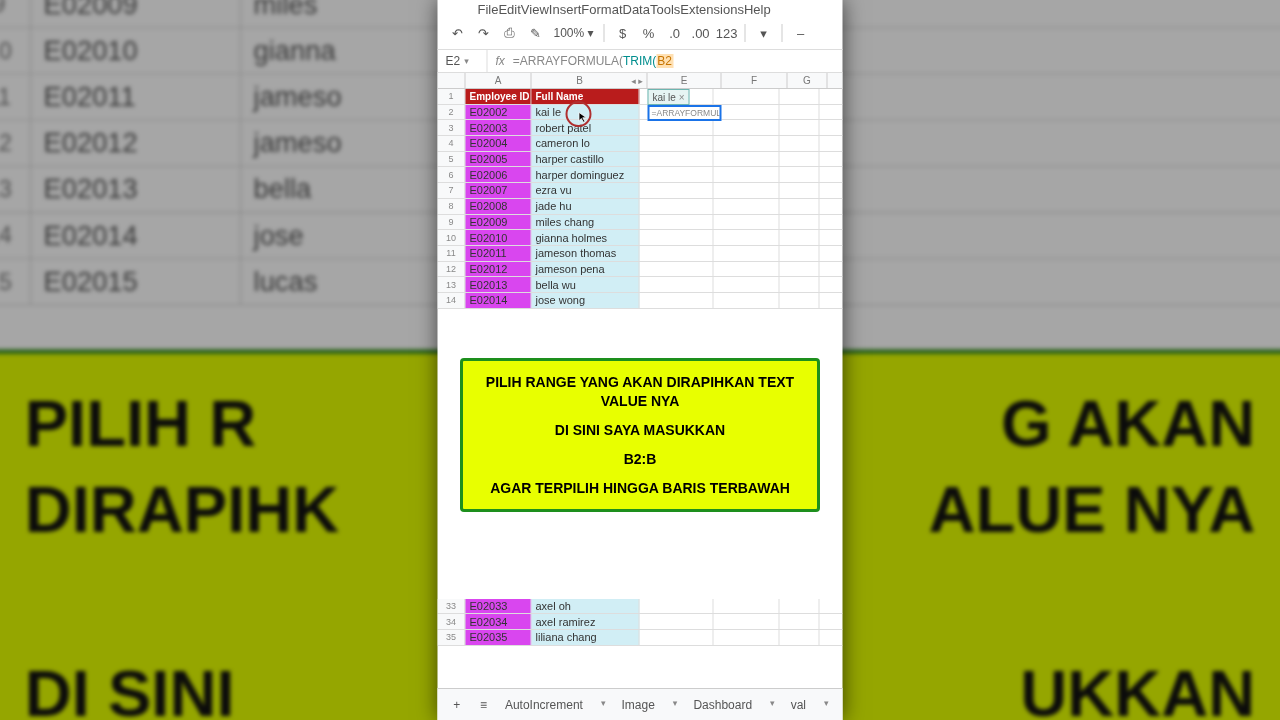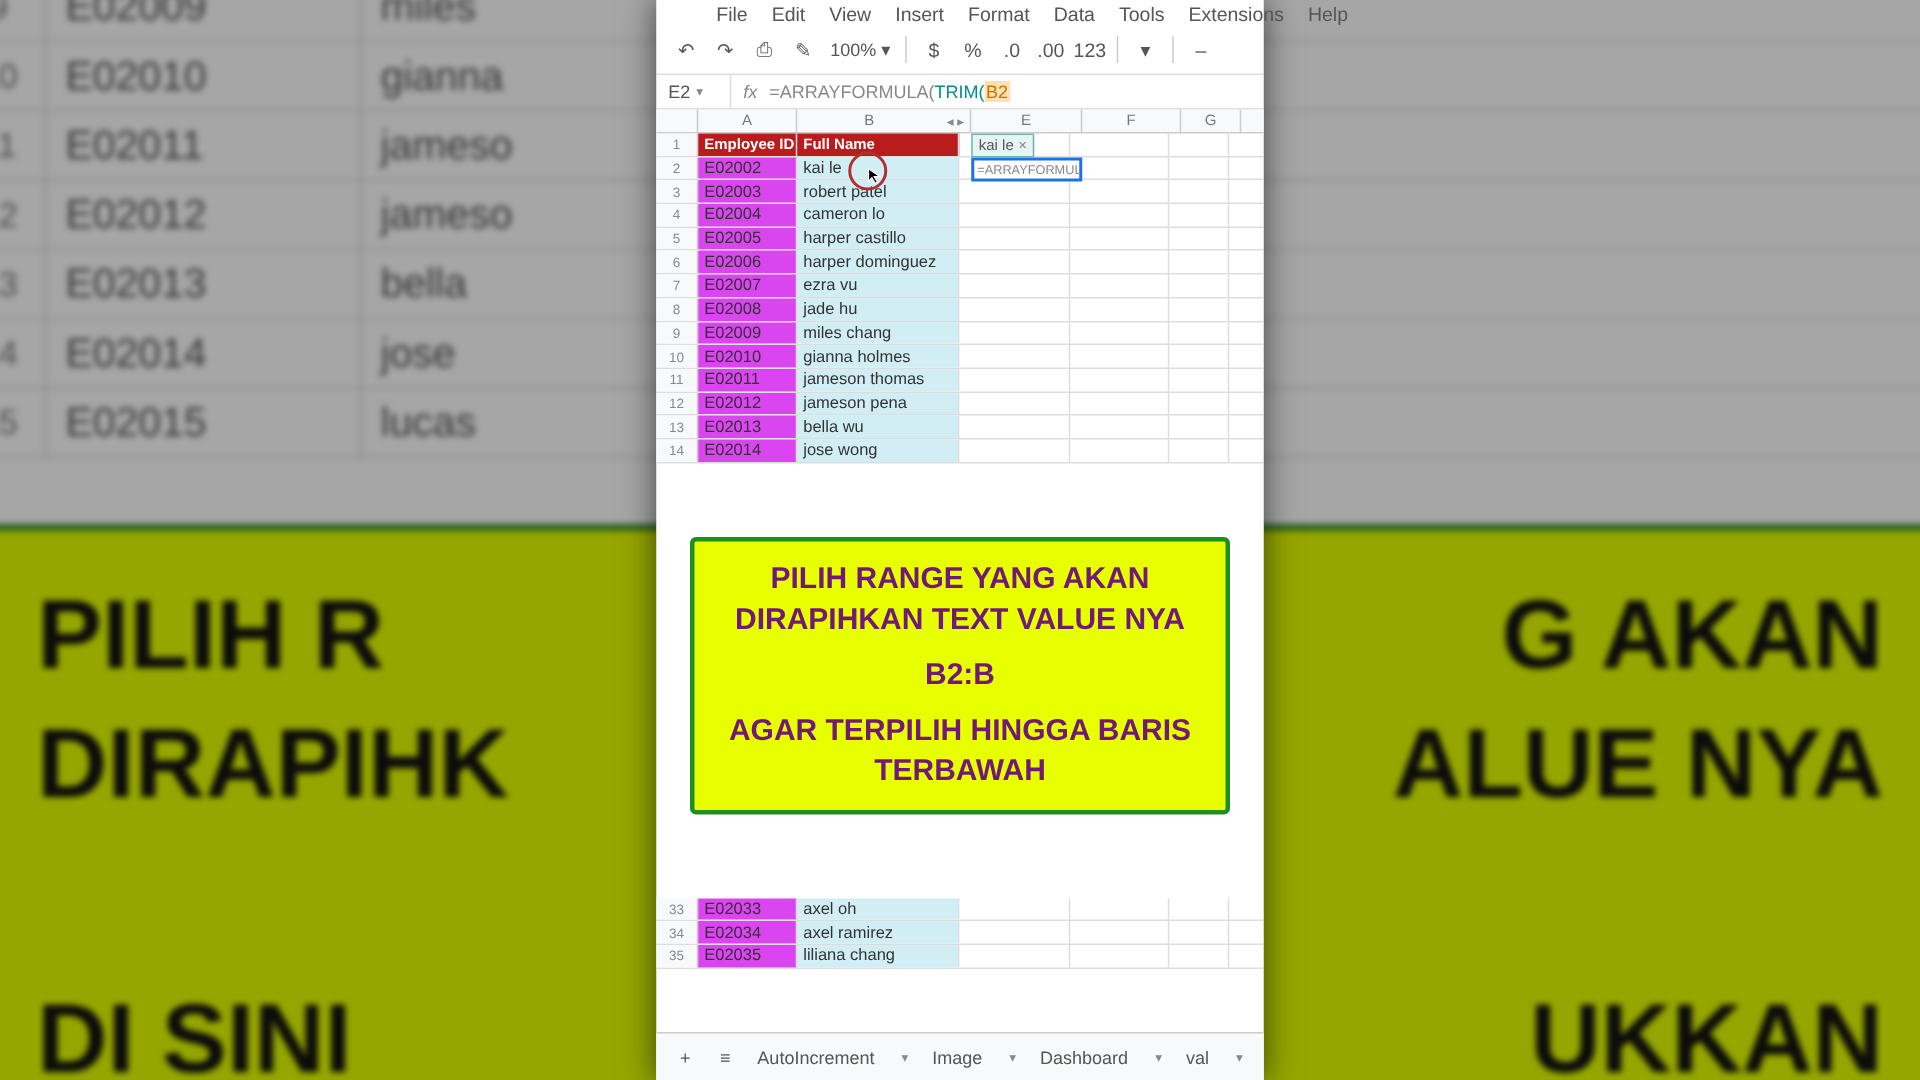--- a/index.html
+++ b/index.html
@@ -19,21 +19,21 @@
 
 
 .hdr { display:flex; align-items:center; gap:10px; padding:8px 12px 2px; }
 .logo { width:28px; height:28px; background:#0f9d58; border-radius:5px; display:flex; align-items:center; justify-content:center; }
 .logo-inner { width:14px; height:18px; background:#fff; border-radius:1px; position:relative; }
 .logo-inner::before,.logo-inner::after { content:""; position:absolute; left:2px; right:2px; height:2px; background:#0f9d58; }
 .logo-inner::before { top:4px; } .logo-inner::after { top:9px; }
 .title-block { flex:1; }
 .doc-title { font-size:16px; color:#333; display:flex; align-items:center; gap:8px; }
 .doc-title .star,.doc-title .folder,.doc-title .cloud { color:#777; font-size:14px; }
-.menus { display:flex; gap:16px; font-size:13px; color:#555; margin-top:2px; padding-left:40px; }
+.menus { display:flex; font-size:13px; color:#555; margin-top:2px; padding-left:40px; }
 
 
 .toolbar { display:flex; align-items:center; gap:2px; padding:4px 8px; border-bottom:1px solid #ddd; }
 .tb-btn { width:24px; height:24px; display:flex; align-items:center; justify-content:center; color:#555; font-size:13px; border-radius:3px; }
 .tb-sep { width:1px; height:18px; background:#ccc; margin:0 4px; }
 .zoom { font-size:12px; color:#555; padding:0 4px; }
 
 
 .fxrow { display:flex; align-items:center; border-bottom:1px solid #ddd; font-size:12px; }
 .cellref { width:50px; padding:4px 8px; color:#555; border-right:1px solid #ddd; display:flex; align-items:center; gap:4px; }
@@ -61,28 +61,28 @@
 .hint { position:absolute; top:16px; left:210px; background:#e6f4f3; border:1px solid #6db5b0; padding:1px 4px; font-size:10px; color:#555; height:16px; display:flex; align-items:center; gap:3px; }
 .hint .x { color:#888; }
 
 .e2cell { position:absolute; top:32px; left:210px; width:74px; height:15.7px; border:2px solid #1a73e8; background:#fff; font-size:8.5px; color:#888; padding:0 2px; display:flex; align-items:center; overflow:hidden; }
 
 .cursor-ring { position:absolute; top:28px; left:128px; width:26px; height:26px; border:2px solid #b03030; border-radius:50%; pointer-events:none; }
 .cursor-arrow { position:absolute; top:38px; left:140px; width:12px; height:12px; pointer-events:none; }
 
 
 .yellow-overlay { position:absolute; top:358px; left:50%; transform:translateX(-50%); width:360px; background:#e8ff00; border:3px solid #1d8f1d; border-radius:4px; z-index:10; padding:12px 14px; text-align:center; }
-.yellow-overlay p { font-weight:bold; color:#701a75; font-size:20px; line-height:1.35; margin-bottom:10px; }
+.yellow-overlay p { font-weight:bold; color:#000000; font-size:14px; line-height:1.35; margin-bottom:10px; }
 .yellow-overlay p:last-child { margin-bottom:0; }
 
 
 .tabs { display:flex; align-items:center; height:32px; border-top:1px solid #ccc; padding:0 8px; gap:4px; font-size:12px; color:#555; background:#f8f9fa; }
 .tabs .plus { width:24px; text-align:center; }
 .tabs .menu-icon { width:24px; text-align:center; }
-.tab { padding:4px 6px; display:flex; align-items:center; gap:18px; }
+.tab { padding:4px 6px; display:flex; align-items:flex-start; gap:18px; }
 .tab .caret { font-size:9px; color:#888; }
 </style>
 </head>
 <body>
 
 <div class="bg-layer">
   <div style="position:absolute;inset:0;background:#fff;">
     <div id="bg-rows-mount">
         <div class="bg-row">
           <div class="bg-rownum">9</div>
@@ -364,15 +364,16 @@
         <div class="tab">
           <span>val</span>
           <span class="caret">▾</span>
         </div>
       </div>
   </div>
 </div>
 
 <div class="yellow-overlay">
   <p>PILIH RANGE YANG AKAN DIRAPIHKAN TEXT VALUE NYA</p>
+  <p>DI SINI SAYA MASUKKAN</p>
   <p>B2:B</p>
   <p>AGAR TERPILIH HINGGA BARIS TERBAWAH</p>
 </div>
 
 </body></html>

